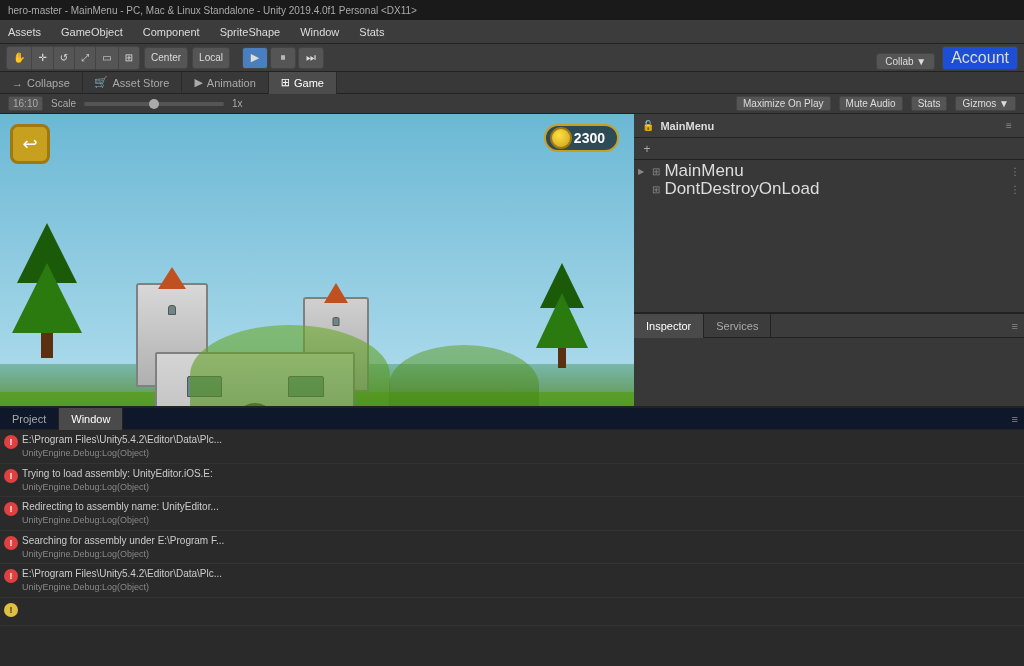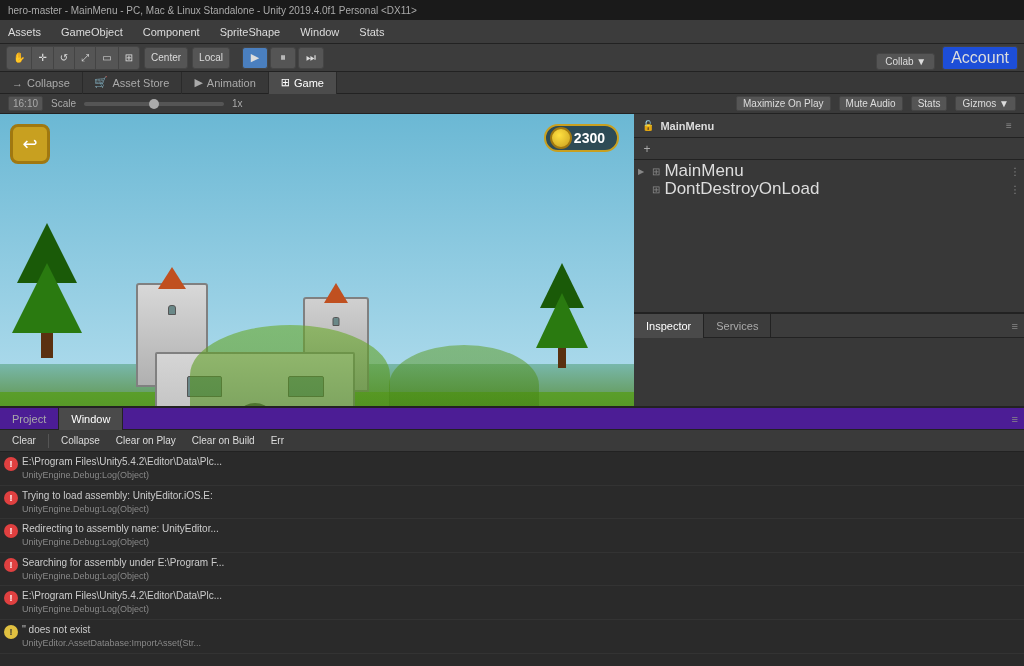--- a/index.html
+++ b/index.html
@@ -456,21 +456,21 @@
       right: 0;
       height: 260px;
       background: #383838;
       border-top: 2px solid #222;
       display: flex;
       flex-direction: column;
     }
 
     .console-tab-bar {
       height: 22px;
-      background: #4c1d95;
+      background: #0f172a;
       display: flex;
       align-items: center;
       border-bottom: 1px solid #222;
     }
     .console-tab {
       padding: 0 12px;
       height: 22px;
       display: flex;
       align-items: center;
       font-size: 11px;
@@ -748,28 +748,20 @@
 
   </div>
 </div>
 
 <div id="bottom-panel">
   <div class="console-tab-bar">
     <div class="console-tab">Project</div>
     <div class="console-tab active">Window</div>
     <button style="margin-left:auto; background:none; border:none; color:#888; cursor:pointer; font-size:11px; padding:0 6px;">≡</button>
   </div>
-  <div class="console-toolbar">
-    <button class="console-btn">Clear</button>
-    <div class="console-separator"></div>
-    <button class="console-btn">Collapse</button>
-    <button class="console-btn">Clear on Play</button>
-    <button class="console-btn">Clear on Build</button>
-    <button class="console-btn">Err</button>
-  </div>
   <div class="console-content">
     <div class="console-row">
       <div class="console-icon error">!</div>
       <div class="console-text">
         <span>E:\Program Files\Unity5.4.2\Editor\Data\Plc...</span>
         <span class="subtext">UnityEngine.Debug:Log(Object)</span>
       </div>
     </div>
     <div class="console-row">
       <div class="console-icon error">!</div>
@@ -794,19 +786,15 @@
     </div>
     <div class="console-row">
       <div class="console-icon error">!</div>
       <div class="console-text">
         <span>E:\Program Files\Unity5.4.2\Editor\Data\Plc...</span>
         <span class="subtext">UnityEngine.Debug:Log(Object)</span>
       </div>
     </div>
     <div class="console-row">
       <div class="console-icon warn">!</div>
-      <div class="console-text">
-        <span>'' does not exist</span>
-        <span class="subtext">UnityEditor.AssetDatabase:ImportAsset(Str...</span>
-      </div>
     </div>
   </div>
 </div>
 
 </body></html>

